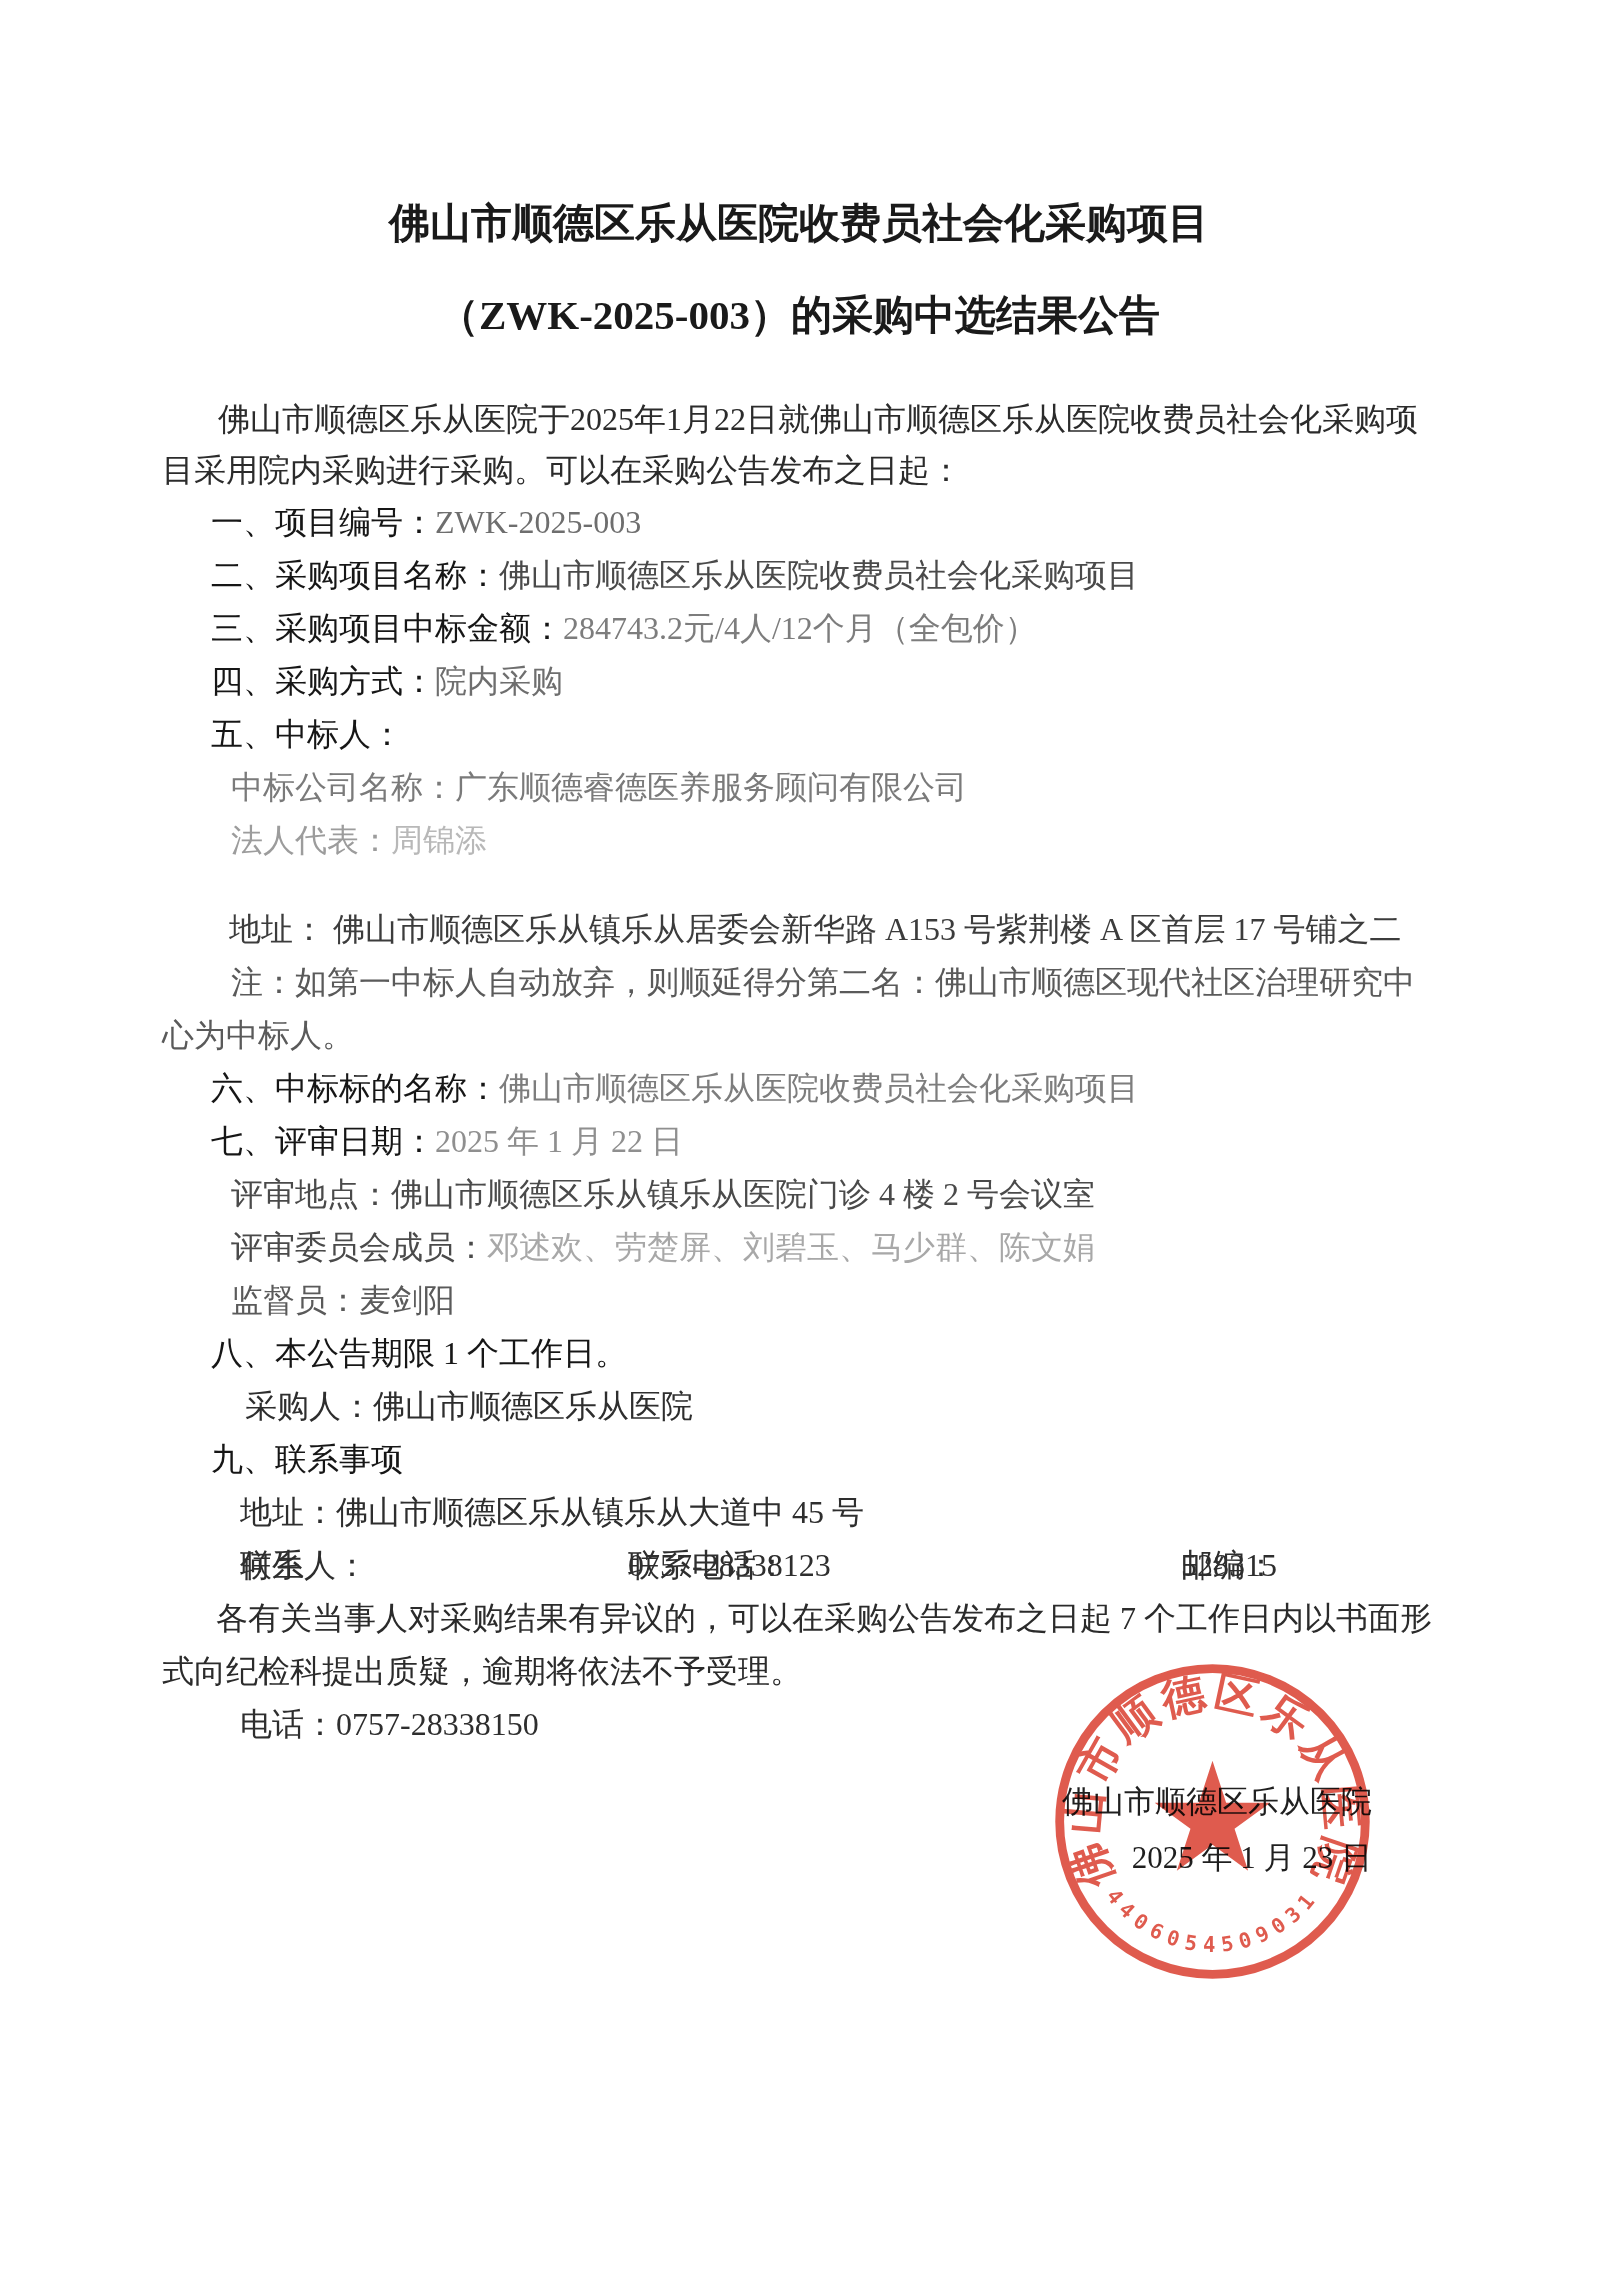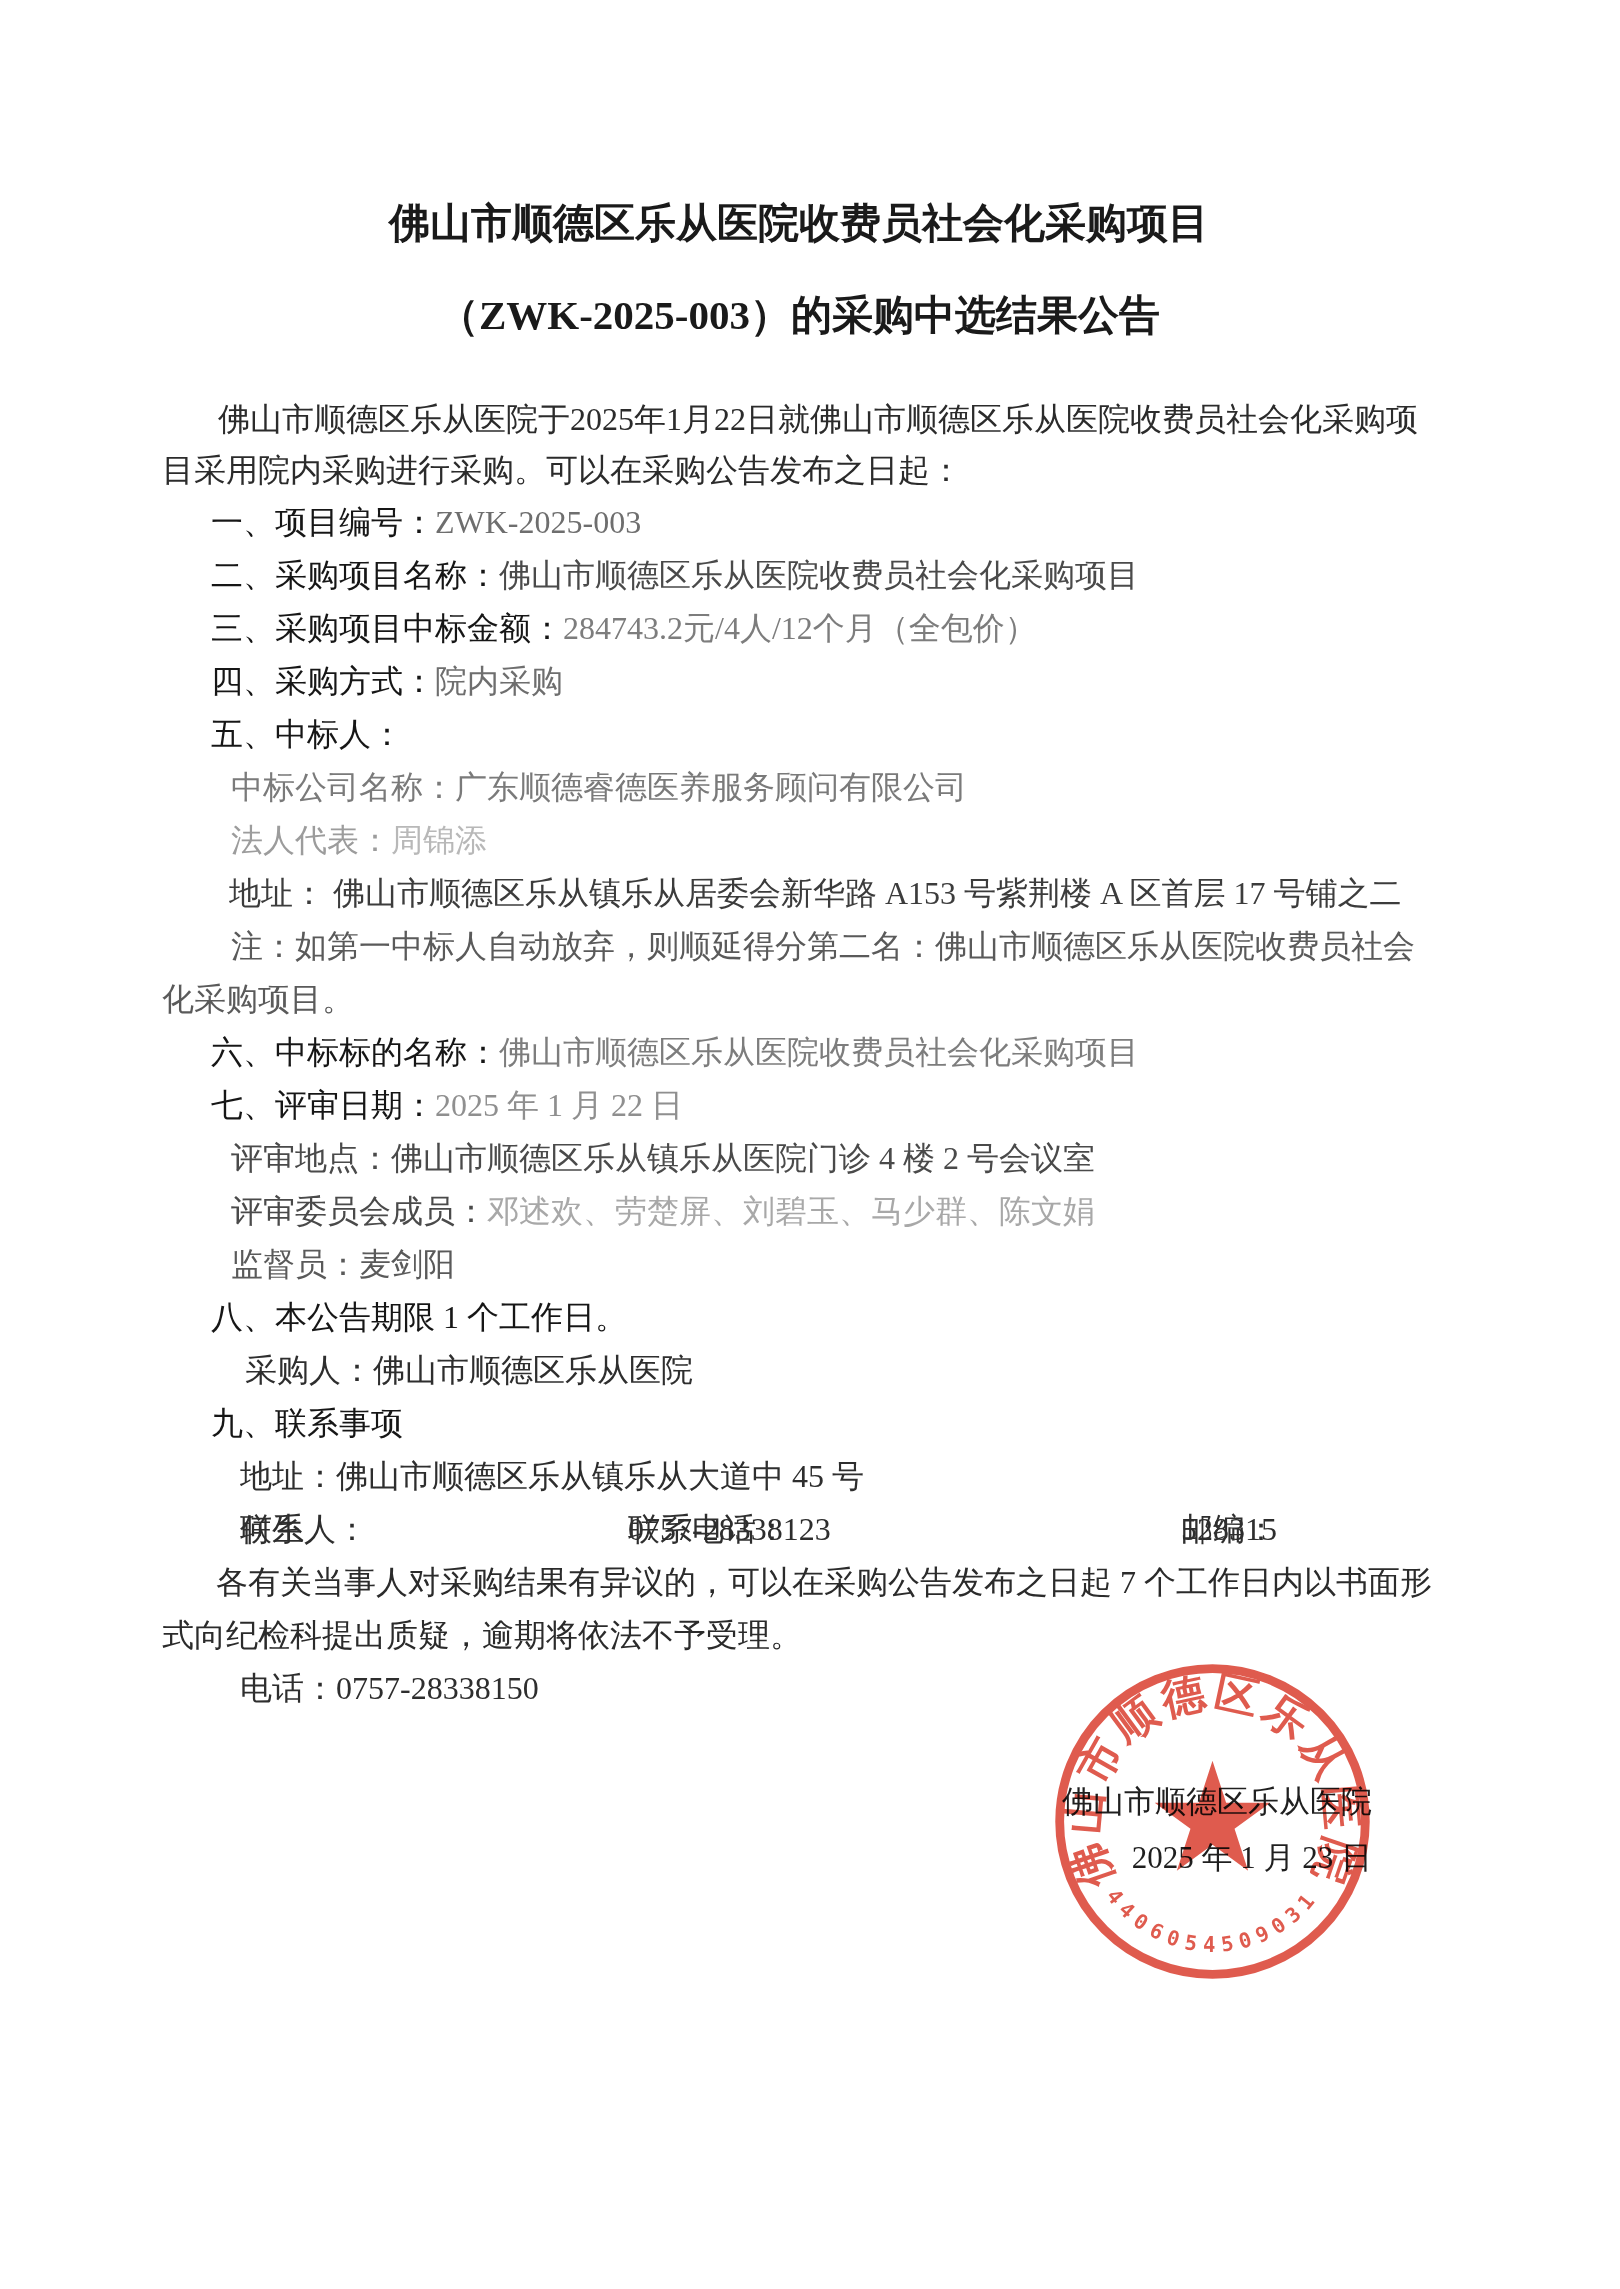--- a/index.html
+++ b/index.html
@@ -31,21 +31,21 @@
   .lbl{font-weight:400;color:#161616;}
   .v-gray1{color:#6e6e6e;margin-top:35px;}   
   .v-gray2{color:#4a4a4a;}   
   .v-gray3{color:#7d7d7d;}   
   .v-gray4{color:#8f8f8f;}   
   .v-light{color:#b8b8b8;}   
   .c-company{color:#7a7a7a;}
   .c-rep-lbl{color:#9c9c9c;}
   .c-names{color:#a8a8a8;}
   .c-note{color:#5a5a5a;}
-  .c-dark{color:#3c3c3c;}
+  .c-dark{color:#3c3c3c;margin-top:36px;}
   .addr-wrap{text-indent:67px;}
   .note-wrap{text-indent:69px;}
   .closing{text-indent:54px;color:#2b2b2b;}
   .contact-a{padding-left:83px;}
   .contact-b{padding-left:78px;}
   .contact-row{position:relative;height:53px;}
   .contact-row span{position:absolute;top:0;white-space:nowrap;}
   .cr-person{left:78px;}
   .cr-phone{left:466px;}
   .cr-post{left:1019px;}
@@ -81,21 +81,21 @@
     <p class="ln num-item"><span class="lbl">四、采购方式：</span><span class="v-gray1">院内采购</span></p>
 
     <p class="ln num-item lbl">五、中标人：</p>
 
     <p class="ln sub-item"><span class="c-company">中标公司名称：</span><span class="c-company">广东顺德睿德医养服务顾问有限公司</span></p>
 
     <p class="ln sub-item"><span class="c-rep-lbl">法人代表：</span><span class="v-light">周锦添</span></p>
 
     <p class="ln addr-wrap c-dark"><span>地址：</span><span> 佛山市顺德区乐从镇乐从居委会新华路 A153 号紫荆楼 A 区首层 17 号铺之二</span></p>
 
-    <p class="ln note-wrap c-note">注：如第一中标人自动放弃，则顺延得分第二名：佛山市顺德区乐从医院收费员社会化采购项目。</p>
+    <p class="ln note-wrap c-note">注：如第一中标人自动放弃，则顺延得分第二名：佛山市顺德区现代社区治理研究中心为中标人。</p>
 
     <p class="ln num-item"><span class="lbl">六、中标标的名称：</span><span class="v-gray3">佛山市顺德区乐从医院收费员社会化采购项目</span></p>
 
     <p class="ln num-item"><span class="lbl">七、评审日期：</span><span class="v-gray4">2025 年 1 月 22 日</span></p>
 
     <p class="ln sub-item v-gray2"><span>评审地点：</span><span>佛山市顺德区乐从镇乐从医院门诊 4 楼 2 号会议室</span></p>
 
     <p class="ln sub-item"><span class="v-gray2">评审委员会成员：</span><span class="c-names">邓述欢、劳楚屏、刘碧玉、马少群、陈文娟</span></p>
 
     <p class="ln sub-item"><span class="c-note">监督员：</span><span class="c-note">麦剑阳</span></p>

